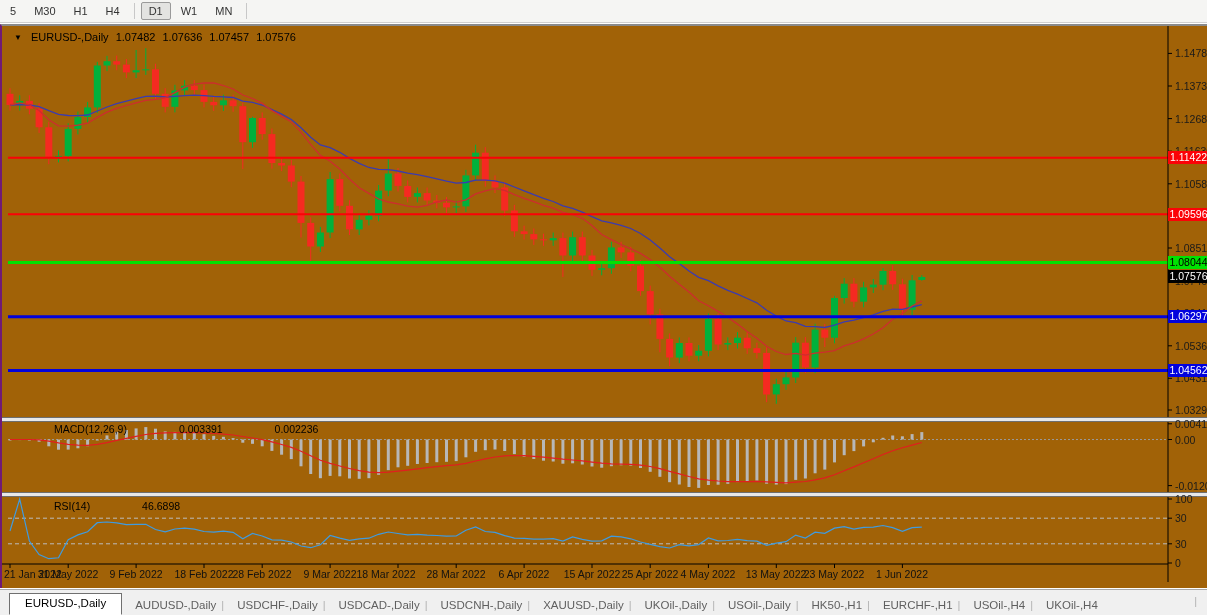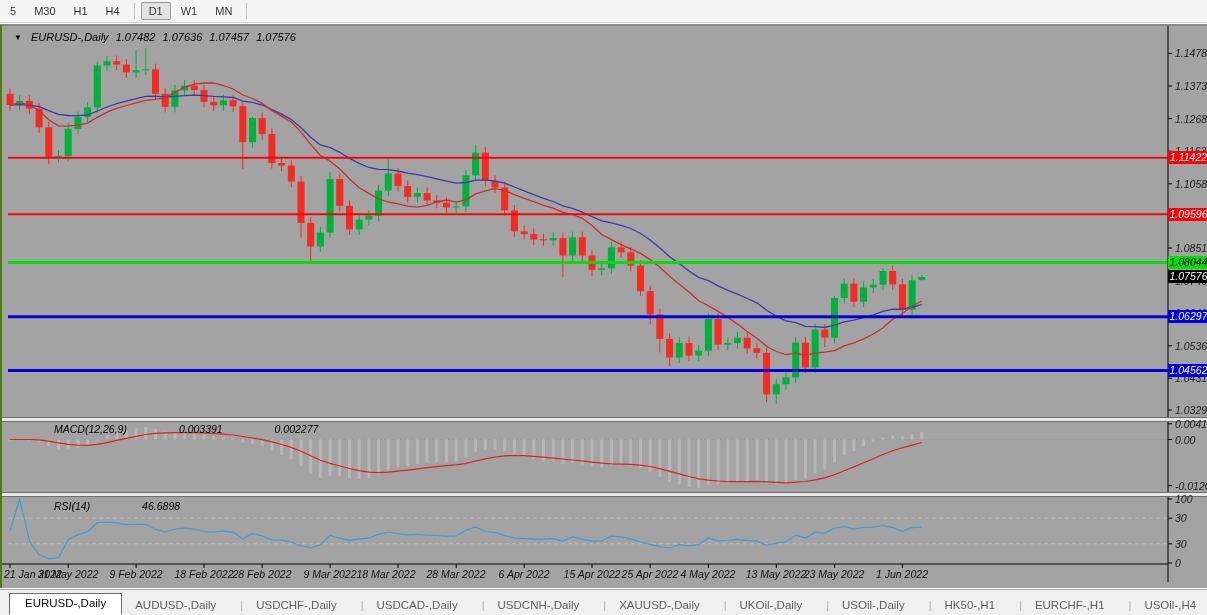--- a/index.html
+++ b/index.html
@@ -5,43 +5,43 @@
   html,body{margin:0;padding:0;background:#ffffff;}
   .app{position:relative;width:1207px;height:615px;background:#ffffff;overflow:hidden;
        font-family:"Liberation Sans",sans-serif;-webkit-font-smoothing:none;}
   
   .toolbar{position:absolute;left:0;top:0;width:1207px;height:23px;background:#f5f5f3;
            border-bottom:1px solid #cfcfcf;display:flex;align-items:center;gap:2px;padding-left:2px;box-sizing:border-box;}
   .tfbtn{font-size:11px;color:#333;padding:2px 7px;border:1px solid transparent;border-radius:2px;cursor:default;}
   .tfbtn.active{background:#e3e3e1;border:1px solid #9a9a9a;}
   .tbsep{width:1px;height:16px;background:#c8c8c8;margin:0 4px;}
   
-  .chart-window{position:absolute;left:0;top:24px;width:1207px;height:564px;background:#a3a3a3;
-                border-left:2px solid #4d7c0f;border-top:2px solid #8a8a8a;box-sizing:border-box;font-style:italic;}
+  .chart-window{position:absolute;left:0;top:24px;width:1207px;height:564px;background:#a16207;
+                border-left:2px solid #701a75;border-top:2px solid #8a8a8a;box-sizing:border-box;}
   svg#chart-svg{position:absolute;left:0;top:0;}
   .symbol-line{position:absolute;left:12px;top:5px;font-size:11px;color:#000;white-space:nowrap;z-index:6;}
   .symbol-line .tri{font-size:8px;margin-right:6px;vertical-align:1px;cursor:pointer;}
   .symbol-line span{margin-right:4px;}
   .panel-label{position:absolute;left:7px;font-size:10.5px;color:#000;z-index:6;white-space:nowrap;}
   .panel-label span{margin-right:4px;padding-left:45px;}
   
   .axis-col{position:absolute;left:1166px;top:0;width:41px;height:564px;z-index:5;}
   .ptick{position:absolute;left:7px;font-size:10.5px;color:#1a1a1a;line-height:12px;}
   .ptag{position:absolute;left:0px;width:41px;height:13px;line-height:13px;font-size:10.5px;
         text-align:center;z-index:7;}
   .date-axis{position:absolute;left:0;top:539px;width:1020px;height:17px;z-index:5;}
   .dlabel{position:absolute;top:3px;font-size:10.5px;color:#111;white-space:nowrap;transform:translateX(-50%);}
   .dlabel.edge{transform:none;}
   
   .splitter{position:absolute;left:0;width:1207px;height:3px;background:#e8e8e8;
             border-top:1px solid #6e6e6e;border-bottom:1px solid #6e6e6e;box-sizing:content-box;z-index:4;cursor:row-resize;}
   
   .tabbar{position:absolute;left:0;top:589px;width:1207px;height:26px;background:#f0f0f0;
           border-top:1px solid #a8a8a8;display:flex;align-items:flex-end;box-sizing:border-box;}
-  .tab{font-size:11.5px;color:#5f5f5f;padding:3px 24px 4px 13px;white-space:nowrap;cursor:pointer;}
+  .tab{font-size:11.5px;color:#5f5f5f;padding:3px 5px 4px 13px;white-space:nowrap;cursor:pointer;}
   .tab.active{background:#ffffff;color:#000;border:1px solid #707070;border-bottom:1px solid #ffffff;
               margin-left:9px;margin-bottom:-1px;padding:3px 15px 5px 15px;position:relative;top:-1px;}
   .tabsep{color:#b2b2b2;font-size:11px;padding-bottom:4px;}
   .tab-arrows{margin-left:auto;display:flex;align-items:center;gap:10px;padding:0 10px 4px 6px;}
 </style>
 </head>
 <body>
 
 <div class="app">
   <div class="toolbar" id="toolbar">
@@ -398,21 +398,21 @@
       <span>EURUSD-,Daily</span>
       <span>1.07482</span>
       <span>1.07636</span>
       <span>1.07457</span>
       <span>1.07576</span>
     </div>
 
     <div class="panel-label" id="macd-label" style="top:397px">
       <span>MACD(12,26,9)</span>
       <span>0.003391</span>
-      <span>0.002277</span>
+      <span>0.002236</span>
     </div>
 
     <div class="panel-label" id="rsi-label" style="top:474px">
       <span>RSI(14)</span>
       <span>46.6898</span>
     </div>
 
     <div class="axis-col" id="axis-col">
         <div class="ptick" style="top:21px">1.14780</div>
         <div class="ptick" style="top:54px">1.13730</div>

